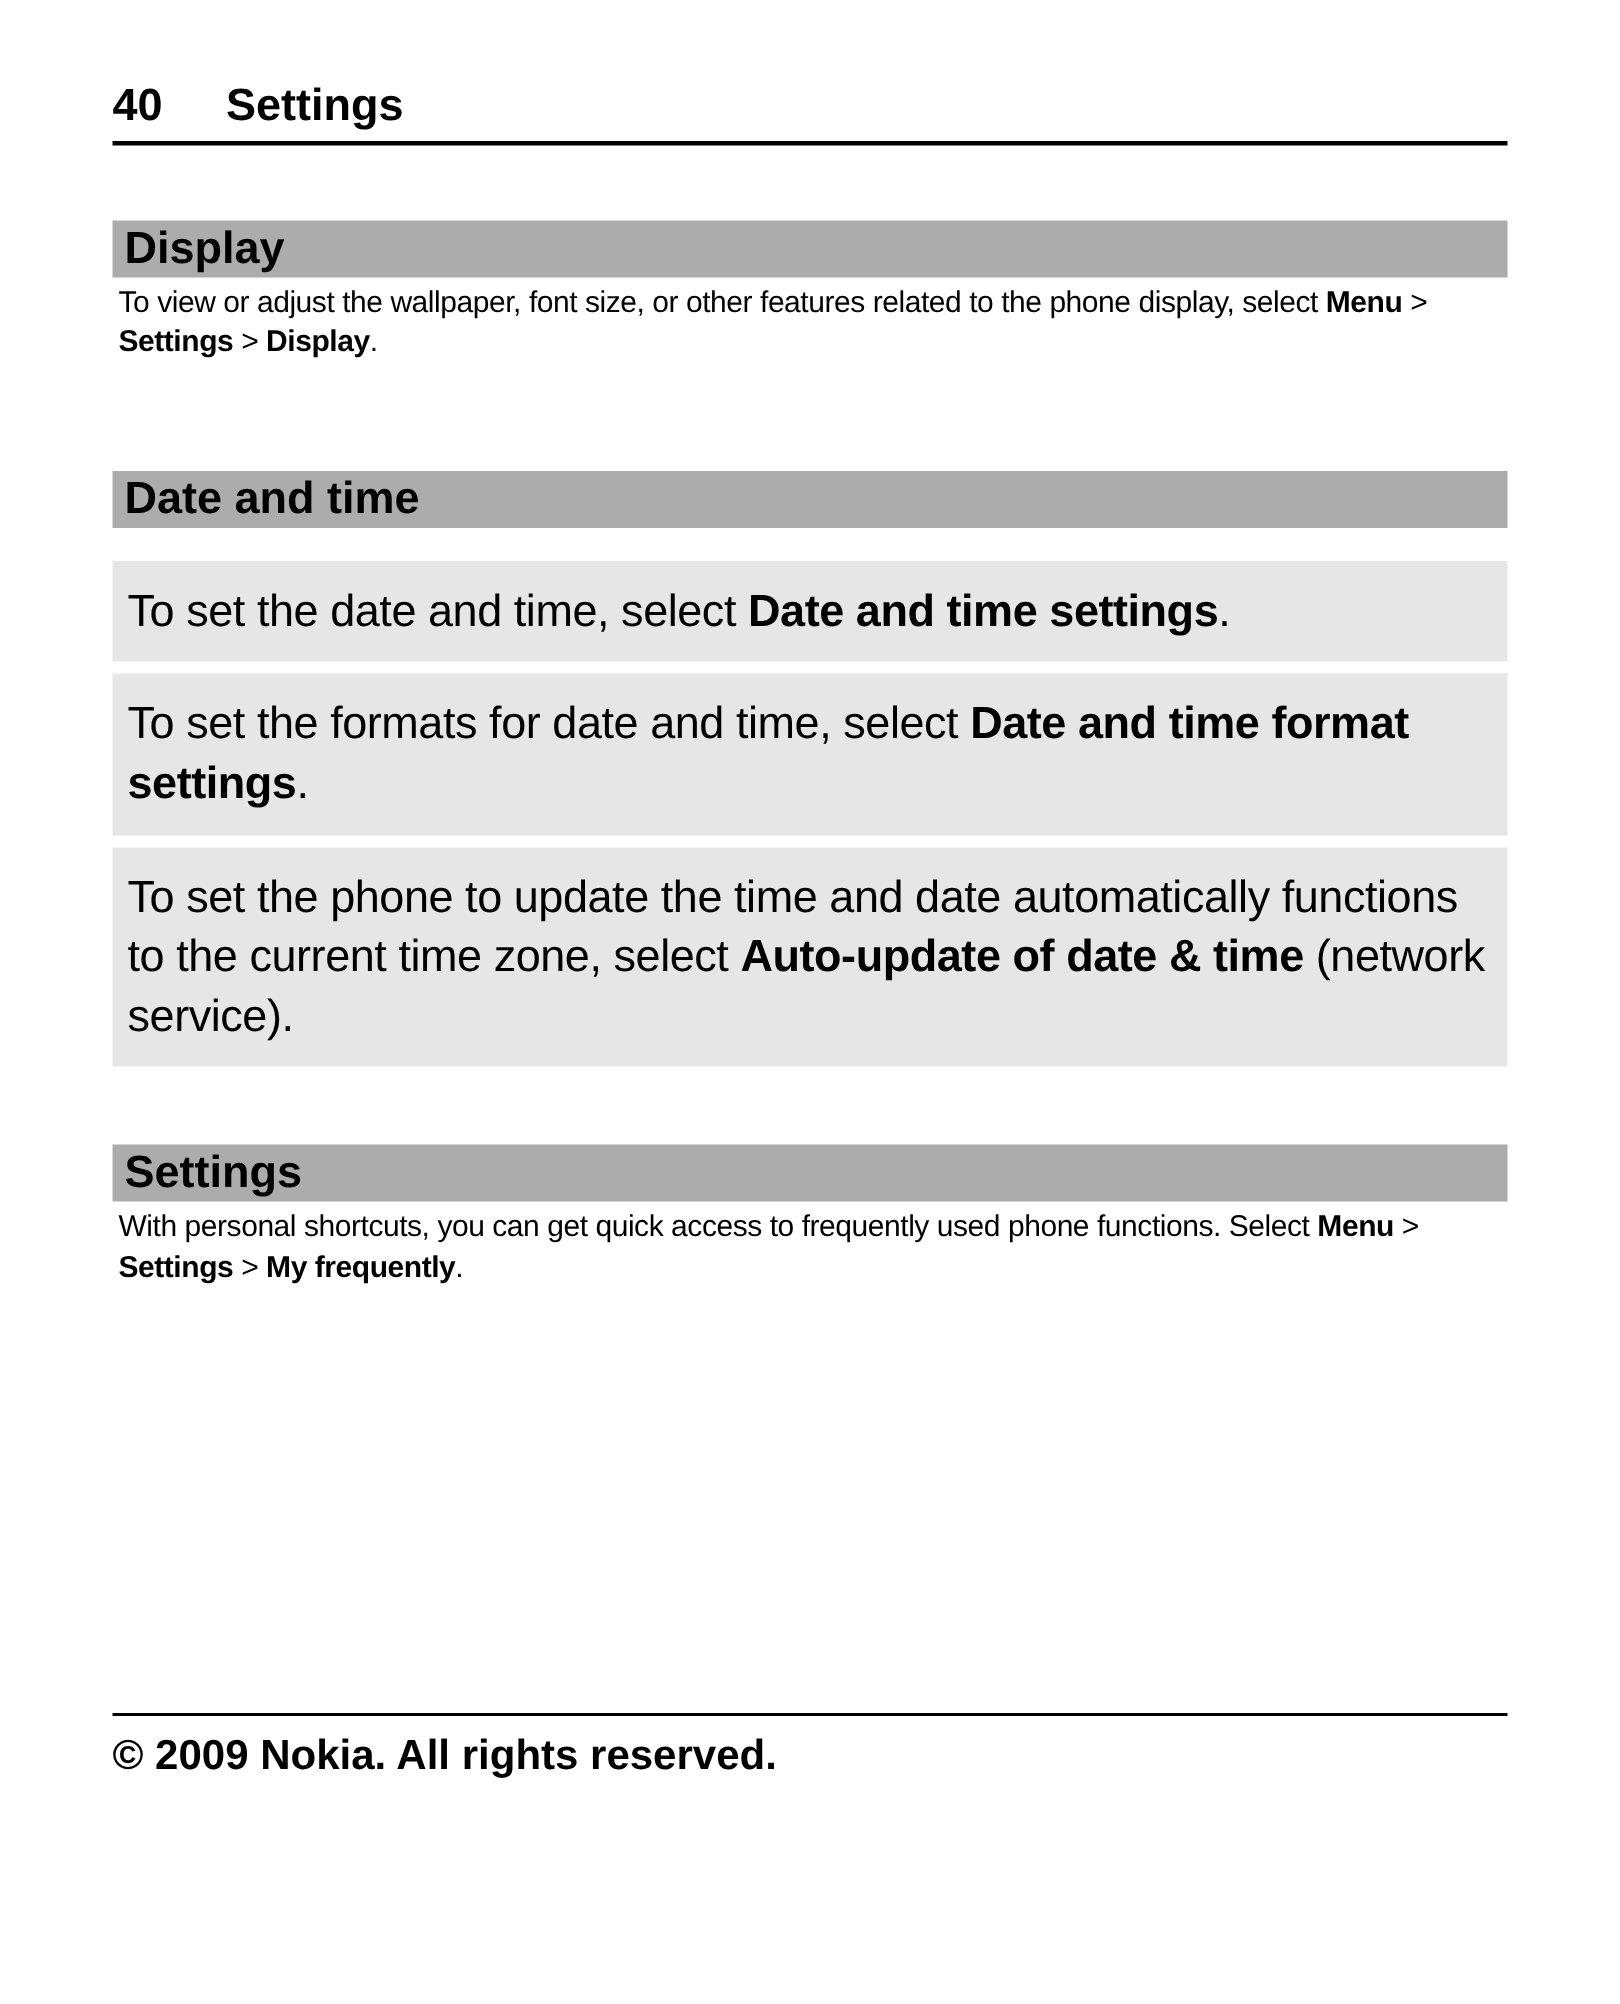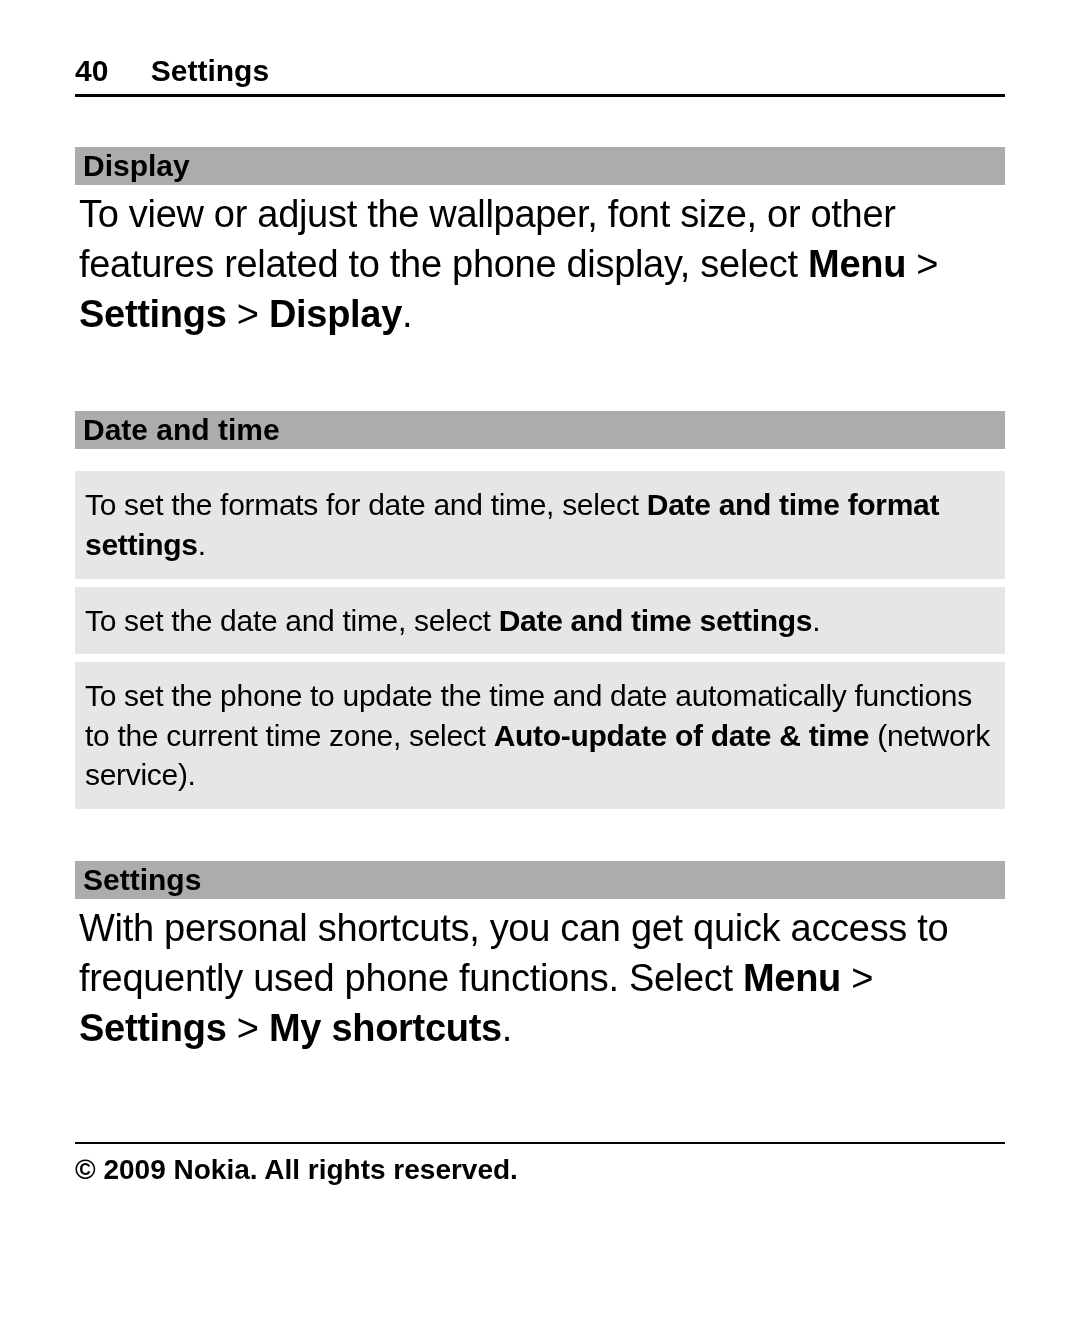--- a/index.html
+++ b/index.html
@@ -26,21 +26,21 @@
     .page-num { }
     .page-title { margin-left: 34px; }
     .section-bar {
       background: #acacac;
       padding: 2px 8px 2px 8px;
       font-size: 30px;
       font-weight: bold;
       margin-bottom: 4px;
     }
     .body-text {
-      font-size: 38px;
+      font-size: 20px;
       line-height: 1.32;
       padding: 0 4px;
       letter-spacing: -0.3px;
     }
     .gray-box {
       background: #e6e6e6;
       padding: 14px 10px 14px 10px;
       font-size: 30px;
       line-height: 1.32;
       letter-spacing: -0.3px;
@@ -77,32 +77,32 @@
     <span>To view or adjust the wallpaper, font size, or other features related to the phone display, select </span><span class="b">Menu</span><span> &gt; </span><span class="b">Settings</span><span> &gt; </span><span class="b">Display</span><span>.</span>
   </div>
 
   <div class="gap-lg"></div>
 
   <div class="section-bar">Date and time</div>
 
   <div class="gap-md"></div>
 
   <div class="gray-box">
-    <span>To set the formats for date and time, select </span><span class="b">Date and time format settings</span><span>.</span>
+    <span>To set the date and time, select </span><span class="b">Date and time settings</span><span>.</span>
   </div>
 
   <div class="gray-box">
-    <span>To set the date and time, select </span><span class="b">Date and time settings</span><span>.</span>
+    <span>To set the formats for date and time, select </span><span class="b">Date and time format settings</span><span>.</span>
   </div>
 
   <div class="gray-box">
     <span>To set the phone to update the time and date automatically functions to the current time zone, select </span><span class="b">Auto-update of date &amp; time</span><span> (network service).</span>
   </div>
 
   <div class="gap-xl"></div>
 
   <div class="section-bar">Settings</div>
   <div class="body-text">
-    <span>With personal shortcuts, you can get quick access to frequently used phone functions. Select </span><span class="b">Menu</span><span> &gt; </span><span class="b">Settings</span><span> &gt; </span><span class="b">My shortcuts</span><span>.</span>
+    <span>With personal shortcuts, you can get quick access to frequently used phone functions. Select </span><span class="b">Menu</span><span> &gt; </span><span class="b">Settings</span><span> &gt; </span><span class="b">My frequently</span><span>.</span>
   </div>
 </div>
 
 <div class="footer">© 2009 Nokia. All rights reserved.</div>
 
 </body></html>

